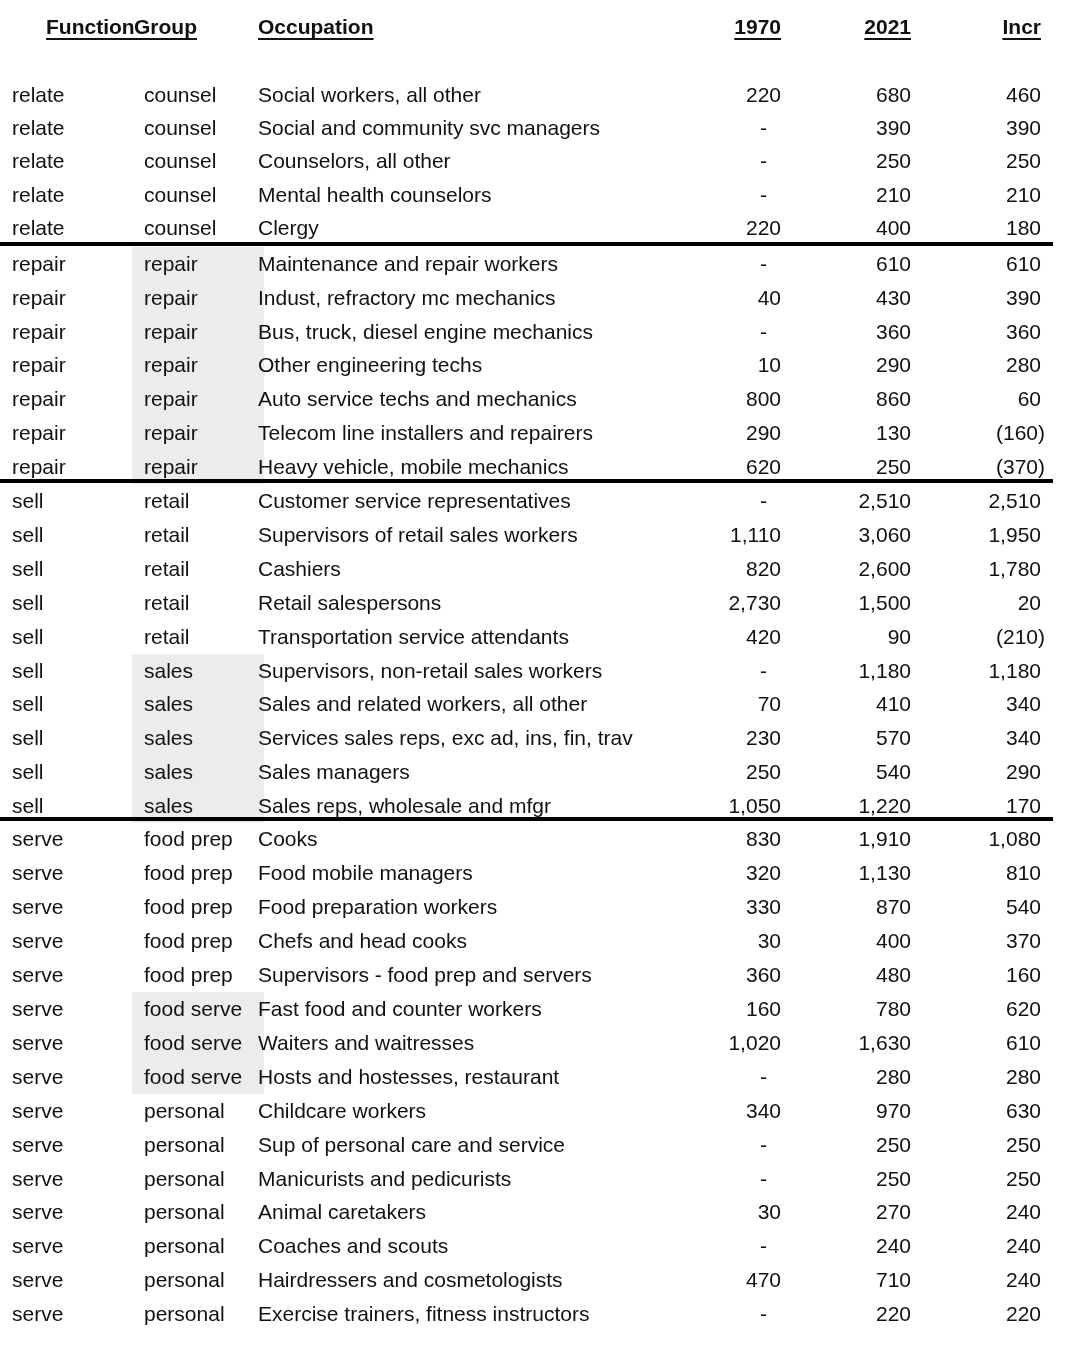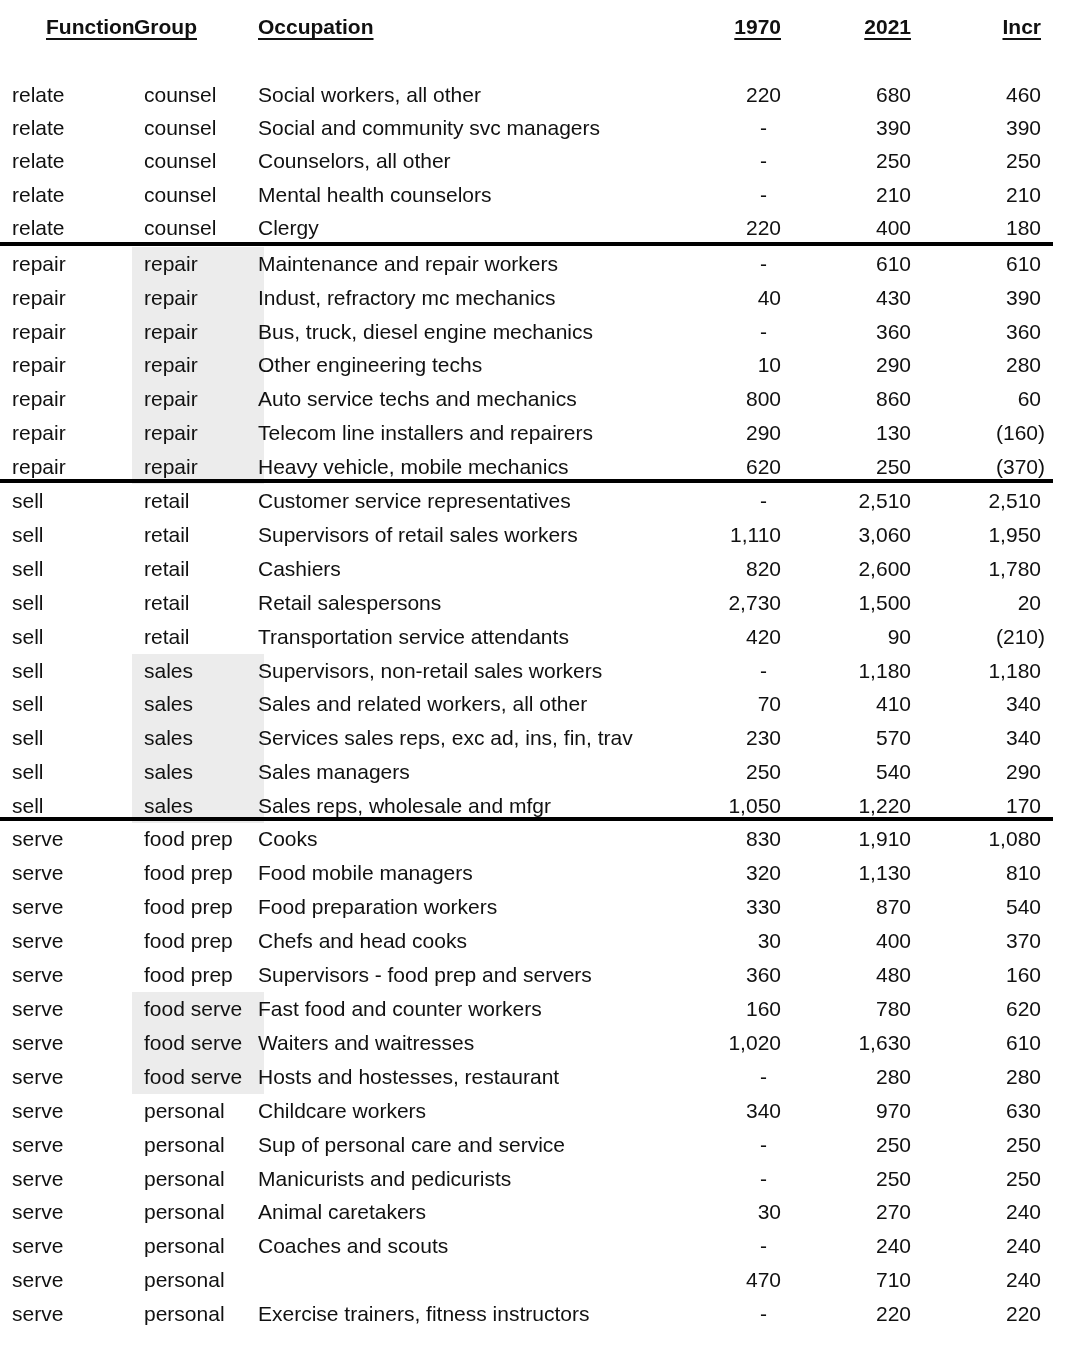--- a/index.html
+++ b/index.html
@@ -332,20 +332,21 @@
         <div class="cell func">serve</div>
         <div class="cell group">personal</div>
         <div class="cell occ">Coaches and scouts</div>
         <div class="cell num dash">-</div>
         <div class="cell num v2021">240</div>
         <div class="cell num vincr">240</div>
       </div>
       <div class="row" style="top: 1263.35px;">
         <div class="cell func">serve</div>
         <div class="cell group">personal</div>
+        <div class="cell occ">Hairdressers and cosmetologists</div>
         <div class="cell num v1970">470</div>
         <div class="cell num v2021">710</div>
         <div class="cell num vincr">240</div>
       </div>
       <div class="row" style="top: 1297.3px;">
         <div class="cell func">serve</div>
         <div class="cell group">personal</div>
         <div class="cell occ">Exercise trainers, fitness instructors</div>
         <div class="cell num dash">-</div>
         <div class="cell num v2021">220</div>

